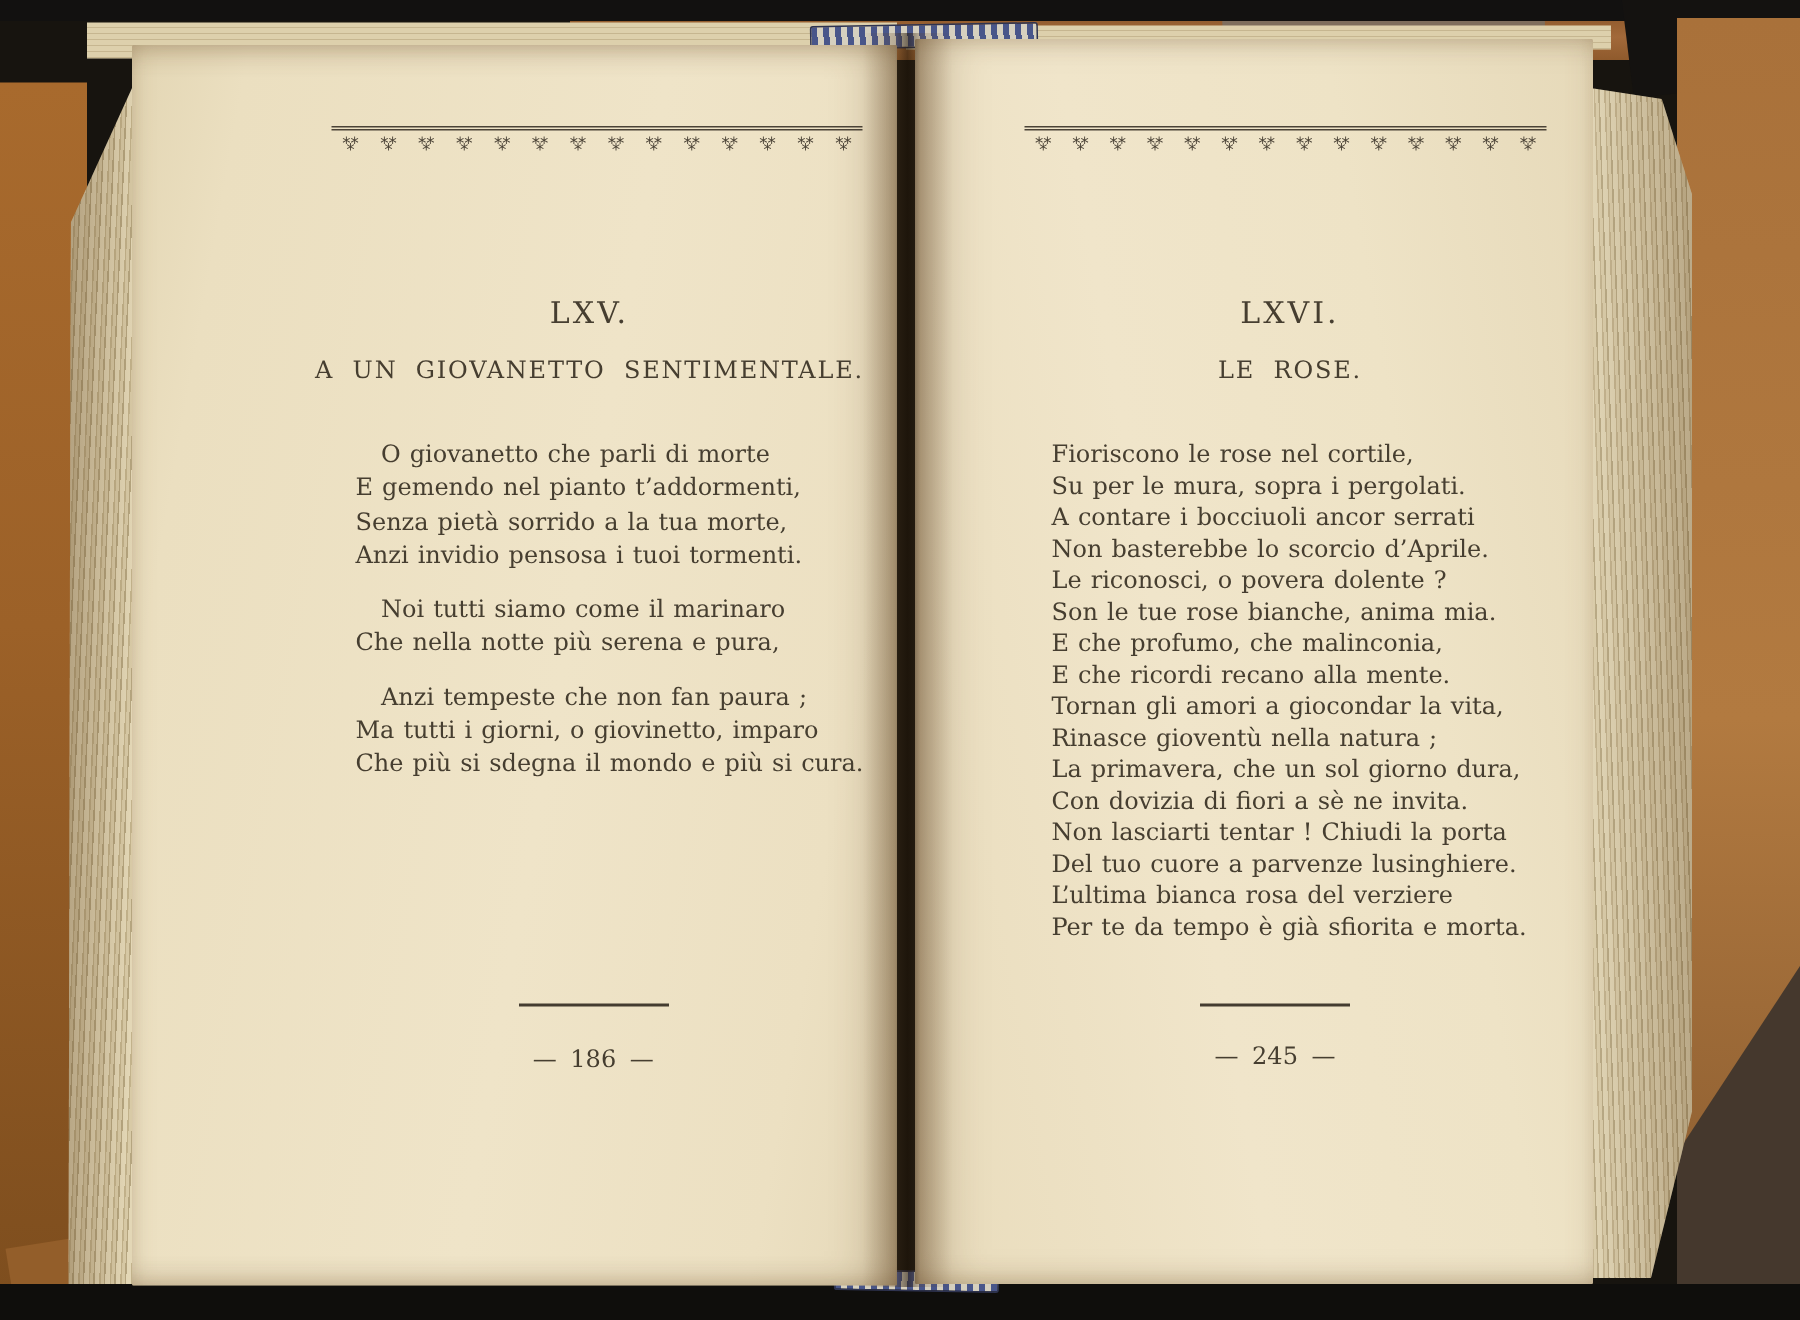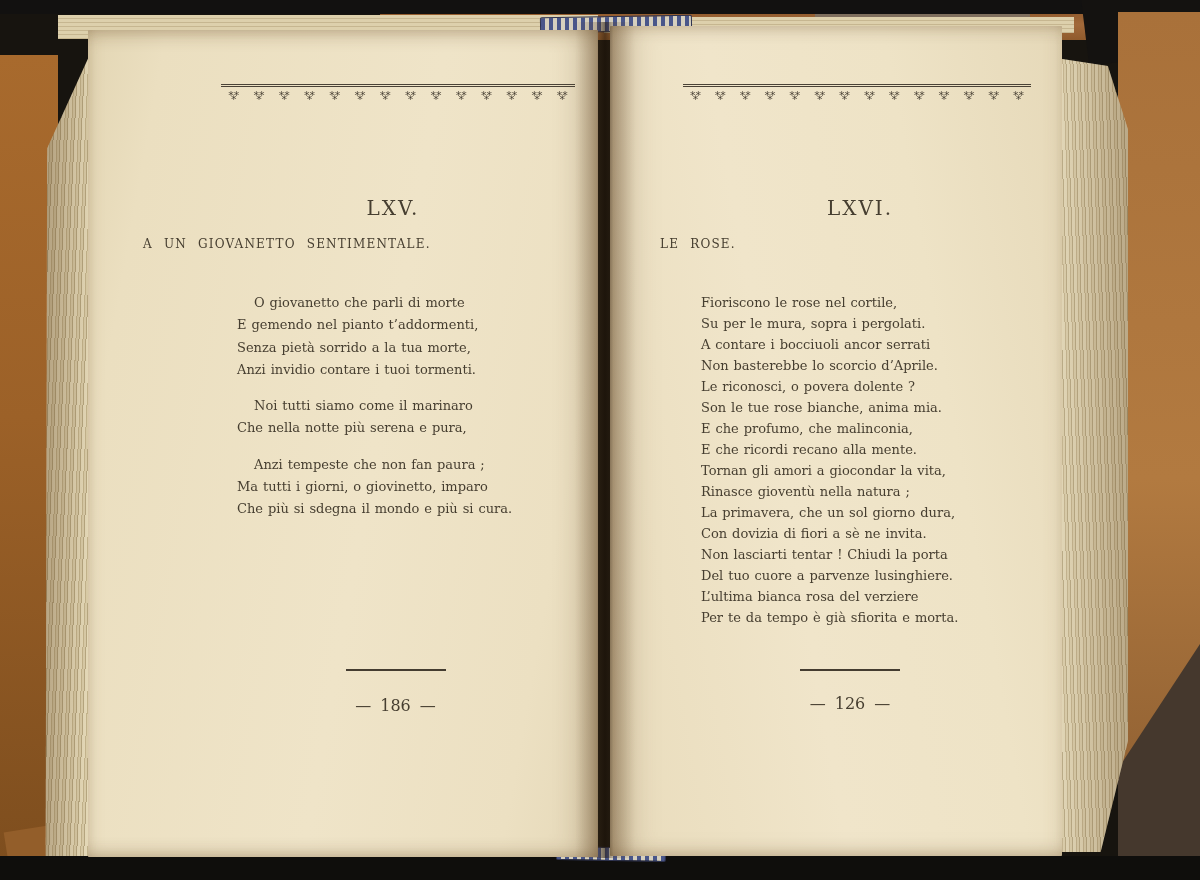--- a/index.html
+++ b/index.html
@@ -70,22 +70,22 @@
   .ornament-row{
     display:flex;justify-content:space-between;align-items:flex-start;
     border-top:3px double #4a4236;padding-top:2px;height:16px;overflow:hidden;
   }
   .fleuron{
     flex:1;text-align:center;display:inline-block;
     transform:scaleY(-1);font-size:11px;line-height:11px;color:#4a4236;
     font-family:"DejaVu Sans", sans-serif;
   }
   .section-number{font-size:20px;letter-spacing:2px;text-align:center;white-space:nowrap;}
-  .poem-title{font-size:12px;letter-spacing:1.2px;word-spacing:6px;white-space:nowrap;}
-  .poem{font-size:13px;word-spacing:.06em;white-space:nowrap;}
+  .poem-title{font-size:16px;letter-spacing:1.2px;word-spacing:6px;text-align:center;white-space:nowrap;}
+  .poem{font-size:16px;word-spacing:.06em;white-space:nowrap;}
   .poem-left{line-height:22.3px;}
   .poem-right{line-height:21px;}
   .stanza{margin:0;}
   .stanza + .stanza{margin-top:14px;}
   .line.indent{padding-left:17px;}
   .tailpiece{text-align:center;}
   .tailpiece .rule{display:inline-block;width:100px;height:0;border-top:2px solid #443c30;}
   .page-number{font-size:16px;text-align:center;word-spacing:4px;}
 </style>
 </head>
@@ -126,21 +126,21 @@
         <span class="fleuron">⁂</span>
         <span class="fleuron">⁂</span>
       </div>
     <div class="abs section-number" style="left:105px;top:166px;width:400px;">LXV.</div>
     <div class="abs poem-title" style="left:55px;top:207px;width:500px;">A UN GIOVANETTO SENTIMENTALE.</div>
     <div class="abs poem poem-left" style="left:149px;top:262px;width:400px;">
         <div class="stanza">
           <div class="line indent">O giovanetto che parli di morte</div>
           <div class="line">E gemendo nel pianto t’addormenti,</div>
           <div class="line">Senza pietà sorrido a la tua morte,</div>
-          <div class="line">Anzi invidio contare i tuoi tormenti.</div>
+          <div class="line">Anzi invidio pensosa i tuoi tormenti.</div>
         </div>
         <div class="stanza">
           <div class="line indent">Noi tutti siamo come il marinaro</div>
           <div class="line">Che nella notte più serena e pura,</div>
         </div>
         <div class="stanza">
           <div class="line indent">Anzi tempeste che non fan paura ;</div>
           <div class="line">Ma tutti i giorni, o giovinetto, imparo</div>
           <div class="line">Che più si sdegna il mondo e più si cura.</div>
         </div>
@@ -182,18 +182,18 @@
           <div class="line">Rinasce gioventù nella natura ;</div>
           <div class="line">La primavera, che un sol giorno dura,</div>
           <div class="line">Con dovizia di fiori a sè ne invita.</div>
           <div class="line">Non lasciarti tentar ! Chiudi la porta</div>
           <div class="line">Del tuo cuore a parvenze lusinghiere.</div>
           <div class="line">L’ultima bianca rosa del verziere</div>
           <div class="line">Per te da tempo è già sfiorita e morta.</div>
         </div>
       </div>
     <div class="abs tailpiece" style="left:50px;top:630px;width:380px;"><span class="rule"></span></div>
-    <div class="abs page-number" style="left:50px;top:668px;width:380px;">— 126 —</div>
+    <div class="abs page-number" style="left:50px;top:668px;width:380px;">— 245 —</div>
   </div>
 
   <div class="abs gutter-shadow"></div>
 
 </div>
 
 </body></html>

